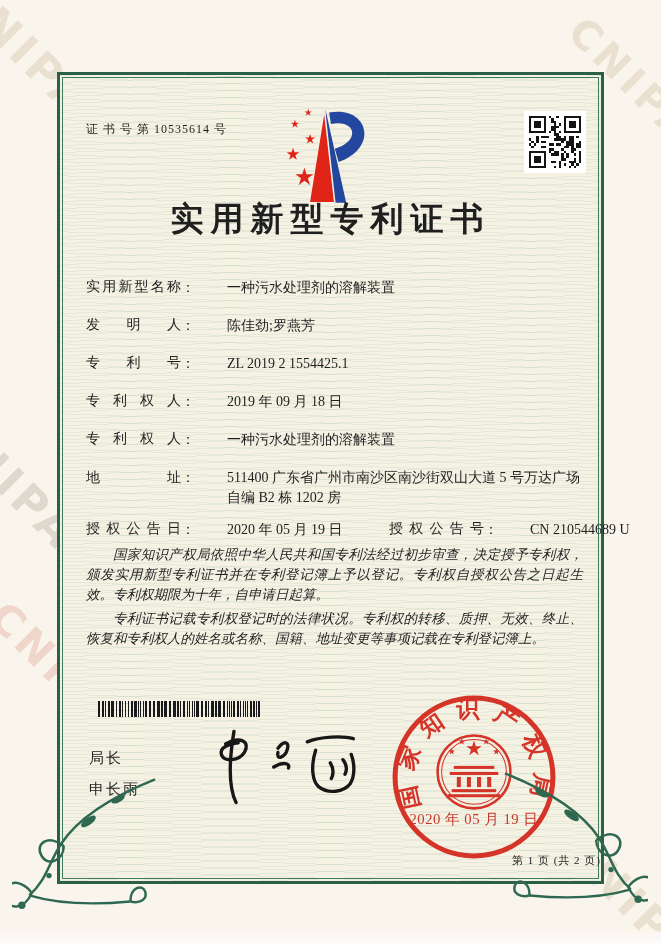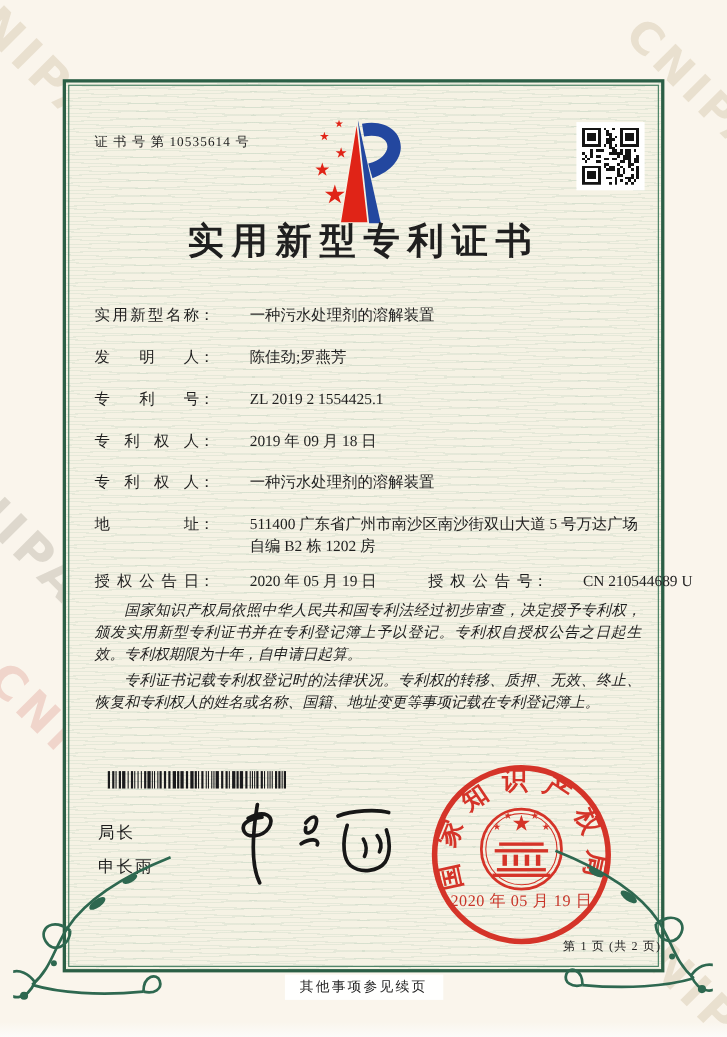--- a/index.html
+++ b/index.html
@@ -34,21 +34,21 @@
   .logo{position:absolute;left:223px;top:30px;width:96px;height:114px;}
 
   .qr-wrap{position:absolute;left:464px;top:36px;background:#fff;padding:5px;line-height:0;}
 
   .title{position:absolute;left:0;top:122px;width:100%;margin:0;text-align:center;
          font-size:33px;font-weight:bold;letter-spacing:7px;}
 
   
   .fields{position:absolute;left:26px;top:203px;width:502px;font-size:14px;line-height:19px;}
   .field-row{margin-bottom:19px;white-space:nowrap;}
-  .f-label{display:inline-block;width:95px;text-align:justify;text-align-last:justify;vertical-align:top;}
+  .f-label{display:inline-block;width:95px;text-align:justify;text-align-last:justify;vertical-align:top;font-family:Liberation Mono, monospace;}
   .f-colon{display:inline-block;vertical-align:top;}
   .f-value{display:inline-block;white-space:pre-line;vertical-align:top;max-width:386px;margin-left:32px;}
   .row-address{line-height:20px;margin-bottom:12px;}
   .grant-date{width:162px;}
   .grant-row{margin-bottom:0;}
 
   
   .paragraphs{position:absolute;left:26px;top:470px;width:497px;font-size:13.5px;line-height:20px;
               text-align:justify;font-style:italic;font-family:Liberation Serif, serif;}
   .paragraphs p{margin:0 0 4px 0;text-indent:2em;}
@@ -376,17 +376,14 @@
     <path d="M42,60 c-12,-10 -24,-2 -18,8 c5,9 18,4 18,-8"></path>
     <path d="M16,98 c-10,-14 -26,-8 -22,4 c3,10 16,10 22,-4"></path>
     <path d="M14,100 C34,106 64,108 96,105"></path>
     <path d="M96,105 c8,2 14,-2 12,-8 c-2,-6 -12,-4 -12,8"></path>
     <ellipse cx="62" cy="40" rx="7" ry="3" fill="#2e6850" stroke="none" transform="rotate(-35 62 40)"></ellipse>
     <ellipse cx="86" cy="22" rx="6" ry="2.6" fill="#2e6850" stroke="none" transform="rotate(-28 86 22)"></ellipse>
     <circle cx="8" cy="108" r="3" fill="#2e6850" stroke="none"></circle>
     <circle cx="30" cy="84" r="2.2" fill="#2e6850" stroke="none"></circle>
   </svg>
 
-  <div class="footer-note-wrap">
-    <span class="footer-note">其他事项参见续页</span>
-  </div>
   <div class="page-bottom-edge"></div>
 </div>
 
 </body></html>

